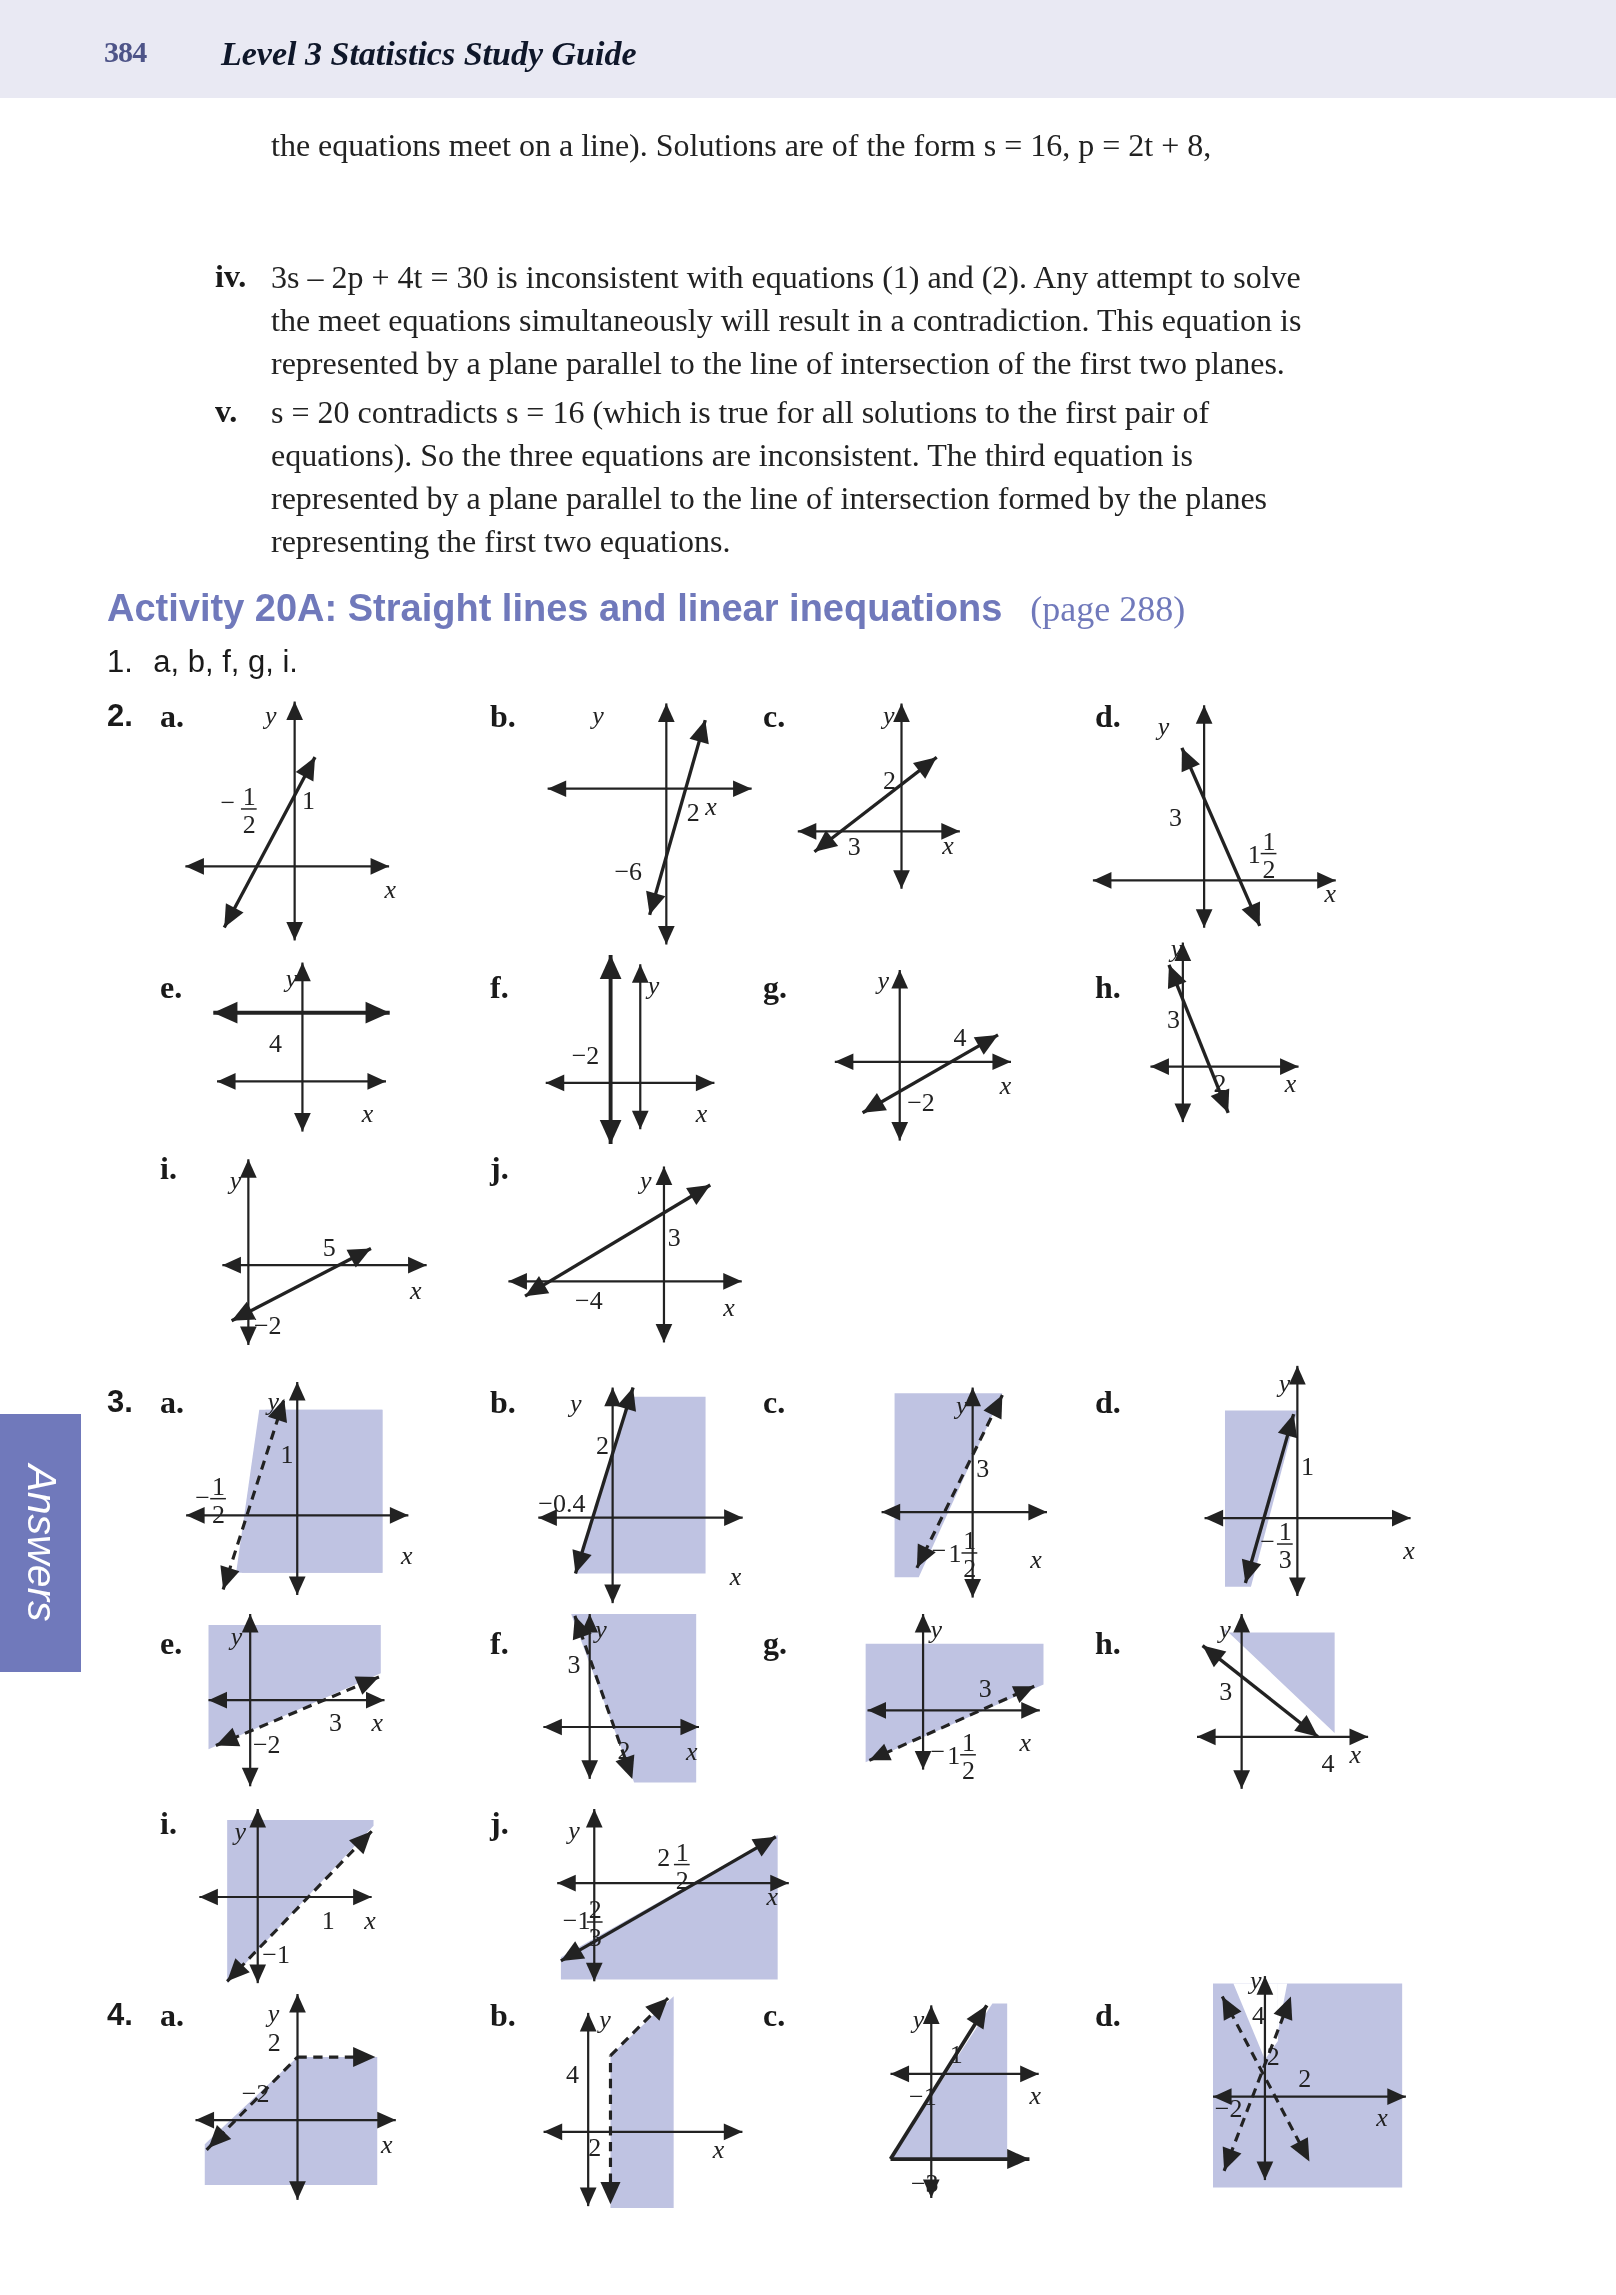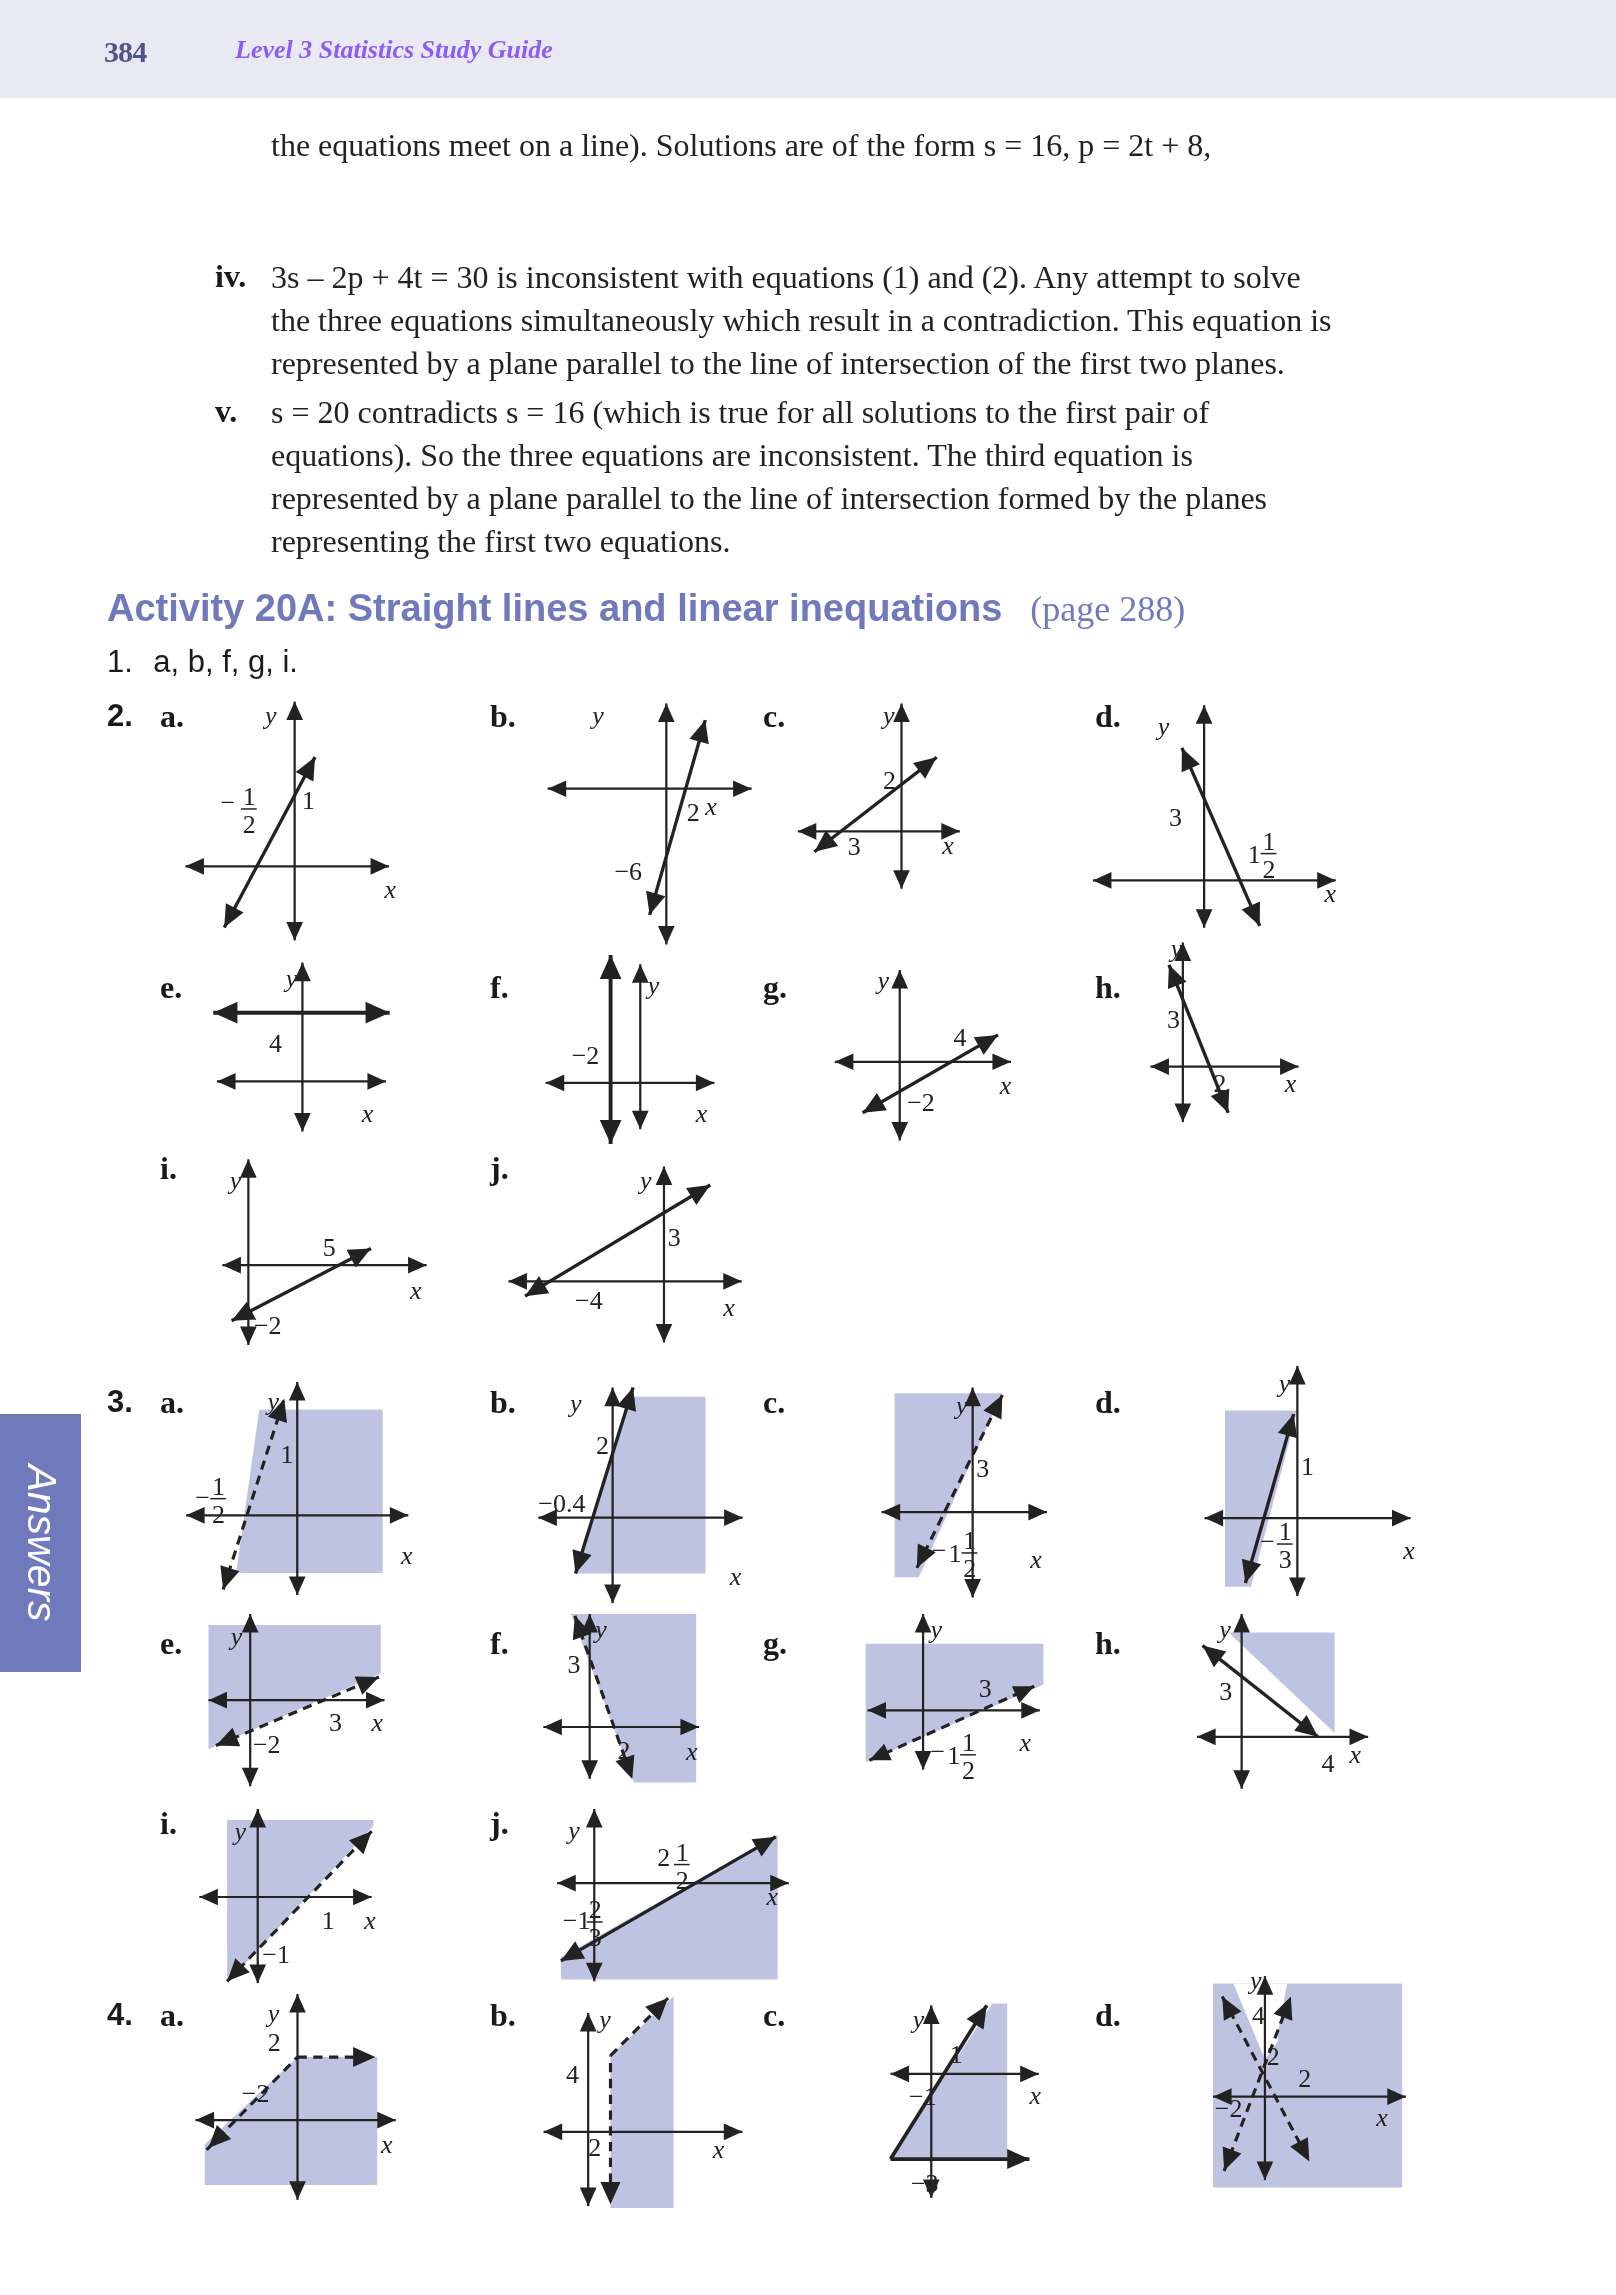--- a/index.html
+++ b/index.html
@@ -1,19 +1,19 @@
 <!DOCTYPE html>
 <html style="font-size:15px"><head>
 <meta charset="utf-8">
 <style>
   html,body{margin:0;padding:0;background:#fff;}
   body{width:1617px;height:2296px;position:relative;overflow:hidden;font-family:"Liberation Serif",serif;color:#1a1a1a;}
   .header{position:absolute;left:0;top:0;width:1617px;height:98px;background:#e9e9f3;padding-left:48px;}
   .page-num{position:absolute;left:104px;top:35px;font-family:"Liberation Serif",serif;font-weight:bold;font-size:30px;color:#4e5488;letter-spacing:-0.9px;}
-  .book-title{position:absolute;left:235px;top:35px;font-family:"Liberation Serif",serif;font-style:italic;font-weight:bold;font-size:26px;color:#8b5cf6;}
+  .book-title{position:absolute;left:221px;top:35px;font-family:"Liberation Serif",serif;font-style:italic;font-weight:bold;font-size:34px;color:#0f172a;}
   .side-tab{position:absolute;left:0;top:1414px;width:81px;height:258px;background:#7079bb;}
   .side-tab span{position:absolute;left:50%;top:50%;transform:translate(-50%,-50%) rotate(90deg);font-family:"Liberation Sans",sans-serif;font-style:italic;font-size:41px;color:#fff;white-space:nowrap;}
   .para{position:absolute;left:271px;font-size:32px;line-height:43px;width:1206px;color:#222;}
   .roman{position:absolute;left:215px;font-weight:bold;font-size:32px;}
   .activity-title{position:absolute;left:107px;top:587px;font-family:"Liberation Sans",sans-serif;font-weight:bold;font-size:38px;color:#7079bb;}
   .activity-page{font-weight:normal;font-family:"Liberation Serif",serif;font-size:36px;margin-left:28px;}
   .q1{position:absolute;left:107px;top:644px;font-family:"Liberation Sans",sans-serif;font-weight:normal;font-size:31px;}
   .q1 .ans{margin-left:20.4px;}
   .qnum{position:absolute;font-family:"Liberation Sans",sans-serif;font-weight:bold;font-size:31px;}
   .plabel{position:absolute;font-family:"Liberation Serif",serif;font-weight:bold;font-size:32px;}
@@ -33,21 +33,21 @@
   <span>Answers</span>
 </div>
 
 <div class="para" style="top:124px">
   <div>the equations meet on a line). Solutions are of the form s = 16, p = 2t + 8,</div>
 </div>
 
 <span class="roman" style="top:258px">iv.</span>
 <div class="para" style="top:256px">
   <div>3s – 2p + 4t = 30 is inconsistent with equations (1) and (2). Any attempt to solve</div>
-  <div>the three equations simultaneously which result in a contradiction. This equation is</div>
+  <div>the meet equations simultaneously will result in a contradiction. This equation is</div>
   <div>represented by a plane parallel to the line of intersection of the first two planes.</div>
 </div>
 
 <span class="roman" style="top:393px">v.</span>
 <div class="para" style="top:391px">
   <div>s = 20 contradicts s = 16 (which is true for all solutions to the first pair of</div>
   <div>equations). So the three equations are inconsistent. The third equation is</div>
   <div>represented by a plane parallel to the line of intersection formed by the planes</div>
   <div>representing the first two equations.</div>
 </div>

